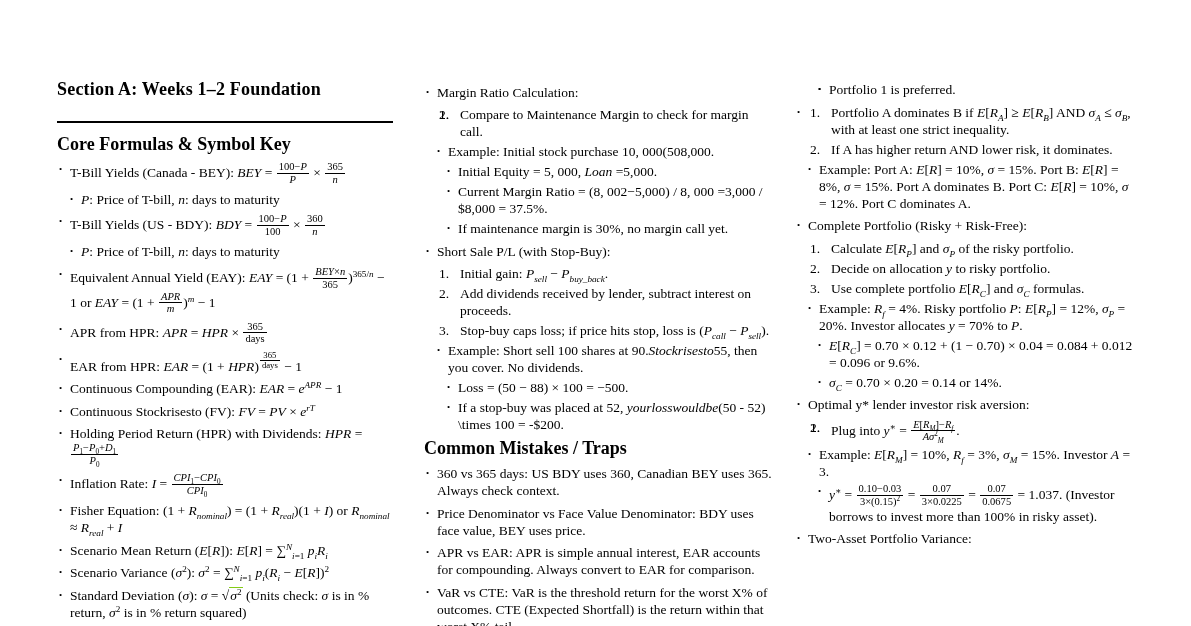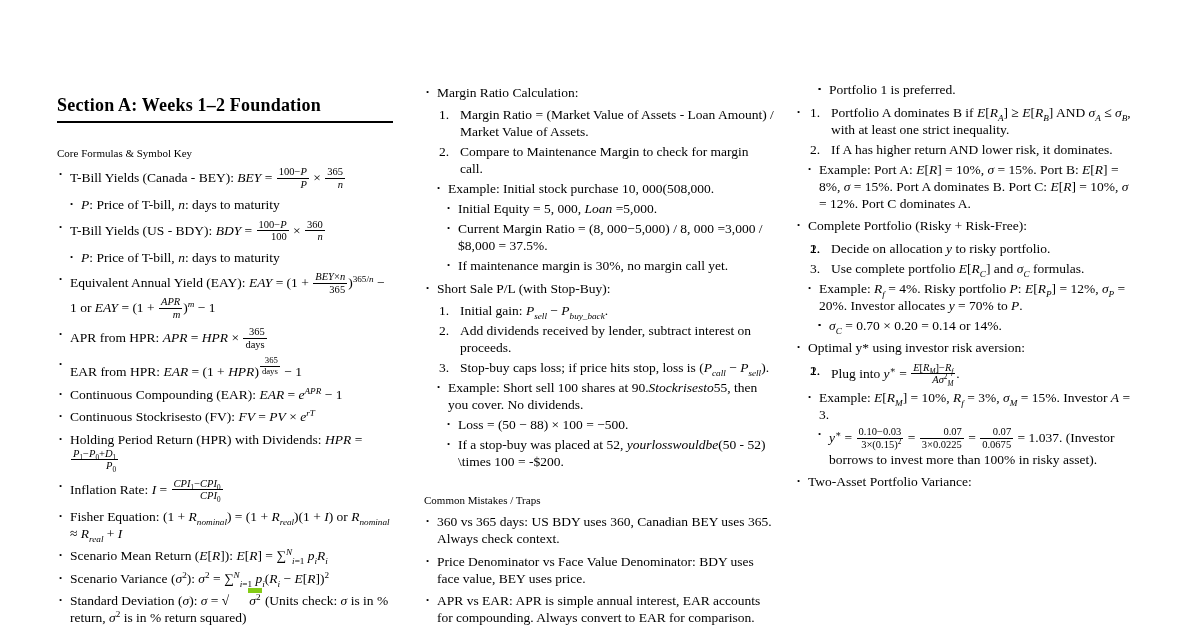--- a/index.html
+++ b/index.html
@@ -2,41 +2,41 @@
 <html><head>
 <meta charset="utf-8">
 <style>
   html,body{margin:0;padding:0;background:#ffffff;}
   .page{position:relative;width:1191px;height:626px;background:#ffffff;overflow:hidden;
         font-family:"Liberation Serif","DejaVu Serif",serif;font-size:13.5px;line-height:1.26;color:#000;}
   .col{position:absolute;top:78px;}
   #col-left{left:57px;width:336px;}
   #col-mid{left:424px;width:350px;}
   #col-right{left:795px;width:342px;}
-  .h1{font-size:18px;font-weight:bold;border-bottom:2px solid #000;padding-bottom:4px;margin:16px 0 10px 0;letter-spacing:.2px;}
-  .h2{font-size:11px;font-weight:normal;margin:24px 0 4px 0;}
+  .h1{font-size:18px;font-weight:bold;border-bottom:2px solid #000;padding-bottom:20px;margin:0 0 10px 0;letter-spacing:.2px;}
+  .h2{font-size:18px;font-weight:bold;margin:4px 0 4px 0;}
   .li{position:relative;}
   .lv1{padding-left:13px;margin:5.5px 0;}
   .lv2{padding-left:24px;margin:3px 0;}
   .lv3{padding-left:34px;margin:3px 0;}
   .n1{padding-left:36px;margin:3px 0;}
   .bmk{position:absolute;font-size:9px;top:3px;}
   .lv1>.bmk{left:2px;}
   .lv2>.bmk{left:13px;}
   .lv3>.bmk{left:23px;}
   .nmk{position:absolute;left:15px;top:0;}
   .b{font-weight:normal;}
   .m{font-style:italic;}
   .mr{font-style:normal;}
   sup,sub{font-size:0.68em;line-height:0;}
-  .frac{display:inline-block;vertical-align:-0.55em;text-align:right;font-size:0.78em;line-height:1.12;padding:0 1px;}
+  .frac{display:inline-block;vertical-align:-0.55em;text-align:center;font-size:0.78em;line-height:1.12;padding:0 1px;}
   .frac>.fn{display:block;padding:0 2px;}
   .frac>.fd{display:block;border-top:1px solid #000;padding:0 2px;}
   sup .frac{font-size:0.95em;vertical-align:-0.35em;}
-  .sqb{border-top:5px solid #84cc16;padding:0 1px;margin-left:19px;}
+  .sqb{border-top:1px solid #84cc16;padding:0 1px;}
 </style>
 </head>
 <body>
 
 <div class="page">
   <div class="col" id="col-left">
       <div class="h1">Section A: Weeks 1–2 Foundation</div>
       <div class="h2">Core Formulas &amp; Symbol Key</div>
       <div class="li lv1"><span class="bmk">•</span><span class="ct"><span class="b">T-Bill Yields (Canada - BEY): </span><span class="m">BEY</span><span class="mr"> = </span><span class="frac"><span class="fn">100−<span class="m">P</span></span><span class="fd"><span class="m">P</span></span></span><span class="mr"> × </span><span class="frac"><span class="fn">365</span><span class="fd"><span class="m">n</span></span></span></span></div>
       <div class="li lv2"><span class="bmk">•</span><span class="ct"><span class="m">P</span>: Price of T-bill, <span class="m">n</span>: days to maturity</span></div>
@@ -50,25 +50,25 @@
       <div class="li lv1"><span class="bmk">•</span><span class="ct"><span class="b">Holding Period Return (HPR) with Dividends: </span><span class="m">HPR</span><span class="mr"> = </span><span class="frac"><span class="fn"><span class="m">P</span><sub>1</sub>−<span class="m">P</span><sub>0</sub>+<span class="m">D</span><sub>1</sub></span><span class="fd"><span class="m">P</span><sub>0</sub></span></span></span></div>
       <div class="li lv1"><span class="bmk">•</span><span class="ct"><span class="b">Inflation Rate: </span><span class="m">I</span><span class="mr"> = </span><span class="frac"><span class="fn"><span class="m">CPI</span><sub>1</sub>−<span class="m">CPI</span><sub>0</sub></span><span class="fd"><span class="m">CPI</span><sub>0</sub></span></span></span></div>
       <div class="li lv1"><span class="bmk">•</span><span class="ct"><span class="b">Fisher Equation: </span><span class="mr">(1 + </span><span class="m">R</span><sub><span class="m">nominal</span></sub><span class="mr">) = (1 + </span><span class="m">R</span><sub><span class="m">real</span></sub><span class="mr">)(1 + </span><span class="m">I</span><span class="mr">) or </span><span class="m">R</span><sub><span class="m">nominal</span></sub><span class="mr"> ≈ </span><span class="m">R</span><sub><span class="m">real</span></sub><span class="mr"> + </span><span class="m">I</span></span></div>
       <div class="li lv1"><span class="bmk">•</span><span class="ct"><span class="b">Scenario Mean Return (</span><span class="m">E</span>[<span class="m">R</span>]<span class="b">): </span><span class="m">E</span>[<span class="m">R</span><span class="mr">] = ∑</span><sup><span class="m">N</span></sup><sub><span class="m">i</span>=1</sub><span class="mr"> </span><span class="m">p</span><sub><span class="m">i</span></sub><span class="m">R</span><sub><span class="m">i</span></sub></span></div>
       <div class="li lv1"><span class="bmk">•</span><span class="ct"><span class="b">Scenario Variance (</span><span class="m">σ</span><sup>2</sup><span class="b">): </span><span class="m">σ</span><sup>2</sup><span class="mr"> = ∑</span><sup><span class="m">N</span></sup><sub><span class="m">i</span>=1</sub><span class="mr"> </span><span class="m">p</span><sub><span class="m">i</span></sub><span class="mr">(</span><span class="m">R</span><sub><span class="m">i</span></sub><span class="mr"> − </span><span class="m">E</span>[<span class="m">R</span><span class="mr">])</span><sup>2</sup></span></div>
       <div class="li lv1"><span class="bmk">•</span><span class="ct"><span class="b">Standard Deviation (</span><span class="m">σ</span><span class="b">): </span><span class="m">σ</span><span class="mr"> = √</span><span class="sqb"><span class="m">σ</span><sup>2</sup></span> (Units check: <span class="m">σ</span> is in % return, <span class="m">σ</span><sup>2</sup> is in % return squared)</span></div>
       <div class="li lv1"><span class="bmk">•</span><span class="ct"><span class="b">Levered Return: </span><span class="m">R</span><sub><span class="m">L</span></sub><span class="mr"> = </span><span class="frac"><span class="fn">(<span class="m">P</span><sub>1</sub>−<span class="m">P</span><sub>0</sub>)+(<span class="m">D</span><sub>1</sub>)−Interest on Margin</span><span class="fd"><span class="m">P</span><sub>0</sub>×Equity Fraction</span></span></span></div>
     </div>
   <div class="col" id="col-mid">
       <div class="li lv1"><span class="bmk">•</span><span class="ct"><span class="b">Margin Ratio Calculation:</span></span></div>
-      <div class="li n1"><span class="nmk">1.</span><span class="ct">Margin Ratio = (Market Value of Assets - Loan Amount) / Market Value of Assets.</span></div>
+      <div class="li n1"><span class="nmk">1.</span></div>
       <div class="li n1"><span class="nmk">2.</span><span class="ct">Compare to Maintenance Margin to check for margin call.</span></div>
       <div class="li lv2"><span class="bmk">•</span><span class="ct"><span class="b">Example: </span>Initial stock purchase <span class="mr">10, 000(</span>508,000.</span></div>
       <div class="li lv3"><span class="bmk">•</span><span class="ct">Initial Equity = <span class="mr">5, 000, </span><span class="m">Loan</span><span class="mr"> =</span>5,000.</span></div>
-      <div class="li lv3"><span class="bmk">•</span><span class="ct">Current Margin Ratio = <span class="mr">(8, 000−</span>5,000) / <span class="mr">8, 000 =</span>3,000 / $8,000 = 37.5%.</span></div>
+      <div class="li lv3"><span class="bmk">•</span><span class="ct">Current Margin Ratio = <span class="mr">(8, 002−</span>5,000) / <span class="mr">8, 000 =</span>3,000 / $8,000 = 37.5%.</span></div>
       <div class="li lv3"><span class="bmk">•</span><span class="ct">If maintenance margin is 30%, no margin call yet.</span></div>
       <div class="li lv1"><span class="bmk">•</span><span class="ct"><span class="b">Short Sale P/L (with Stop-Buy):</span></span></div>
       <div class="li n1"><span class="nmk">1.</span><span class="ct">Initial gain: <span class="m">P</span><sub><span class="m">sell</span></sub><span class="mr"> − </span><span class="m">P</span><sub><span class="m">buy_back</span></sub>.</span></div>
       <div class="li n1"><span class="nmk">2.</span><span class="ct">Add dividends received by lender, subtract interest on proceeds.</span></div>
       <div class="li n1"><span class="nmk">3.</span><span class="ct">Stop-buy caps loss; if price hits stop, loss is <span class="mr">(</span><span class="m">P</span><sub><span class="m">call</span></sub><span class="mr"> − </span><span class="m">P</span><sub><span class="m">sell</span></sub><span class="mr">)</span>.</span></div>
       <div class="li lv2"><span class="bmk">•</span><span class="ct"><span class="b">Example: </span>Short sell 100 shares at <span class="mr">90.</span><span class="m">Stockrisesto</span>55, then you cover. No dividends.</span></div>
       <div class="li lv3"><span class="bmk">•</span><span class="ct">Loss = <span class="mr">(50 − 88) × 100 = −500</span>.</span></div>
       <div class="li lv3"><span class="bmk">•</span><span class="ct">If a stop-buy was placed at <span class="mr">52</span>, <span class="m">yourlosswouldbe</span>(50 - 52) \times 100 = -$200.</span></div>
       <div class="h2">Common Mistakes / Traps</div>
       <div class="li lv1"><span class="bmk">•</span><span class="ct"><span class="b">360 vs 365 days: </span>US BDY uses 360, Canadian BEY uses 365. Always check context.</span></div>
@@ -77,26 +77,26 @@
       <div class="li lv1"><span class="bmk">•</span><span class="ct"><span class="b">VaR vs CTE: </span>VaR is the threshold return for the worst X% of outcomes. CTE (Expected Shortfall) is the  return within that worst X% tail.</span></div>
     </div>
   <div class="col" id="col-right">
       <div class="li lv3"><span class="bmk">•</span></div>
       <div class="li lv3"><span class="bmk">•</span><span class="ct">Portfolio 1 is preferred.</span></div>
       <div class="li lv1"><span class="bmk">•</span></div>
       <div class="li n1"><span class="nmk">1.</span><span class="ct">Portfolio A dominates B if <span class="m">E</span>[<span class="m">R</span><sub><span class="m">A</span></sub><span class="mr">] ≥ </span><span class="m">E</span>[<span class="m">R</span><sub><span class="m">B</span></sub><span class="mr">]</span> AND <span class="m">σ</span><sub><span class="m">A</span></sub><span class="mr"> ≤ </span><span class="m">σ</span><sub><span class="m">B</span></sub>, with at least one strict inequality.</span></div>
       <div class="li n1"><span class="nmk">2.</span><span class="ct">If A has higher return AND lower risk, it dominates.</span></div>
       <div class="li lv2"><span class="bmk">•</span><span class="ct"><span class="b">Example: </span>Port A: <span class="m">E</span>[<span class="m">R</span><span class="mr">] = 10%, </span><span class="m">σ</span><span class="mr"> = 15%</span>. Port B: <span class="m">E</span>[<span class="m">R</span><span class="mr">] = 8%, </span><span class="m">σ</span><span class="mr"> = 15%</span>. Port A dominates B. Port C: <span class="m">E</span>[<span class="m">R</span><span class="mr">] = 10%, </span><span class="m">σ</span><span class="mr"> = 12%</span>. Port C dominates A.</span></div>
       <div class="li lv1"><span class="bmk">•</span><span class="ct"><span class="b">Complete Portfolio (Risky + Risk-Free):</span></span></div>
-      <div class="li n1"><span class="nmk">1.</span></div>
+      <div class="li n1"><span class="nmk">1.</span><span class="ct">Calculate <span class="m">E</span>[<span class="m">R</span><sub><span class="m">P</span></sub><span class="mr">]</span> and <span class="m">σ</span><sub><span class="m">P</span></sub> of the risky portfolio.</span></div>
       <div class="li n1"><span class="nmk">2.</span><span class="ct">Decide on allocation <span class="m">y</span> to risky portfolio.</span></div>
       <div class="li n1"><span class="nmk">3.</span><span class="ct">Use complete portfolio <span class="m">E</span>[<span class="m">R</span><sub><span class="m">C</span></sub><span class="mr">]</span> and <span class="m">σ</span><sub><span class="m">C</span></sub> formulas.</span></div>
       <div class="li lv2"><span class="bmk">•</span><span class="ct"><span class="b">Example: </span><span class="m">R</span><sub><span class="m">f</span></sub><span class="mr"> = 4%</span>. Risky portfolio <span class="m">P</span>: <span class="m">E</span>[<span class="m">R</span><sub><span class="m">P</span></sub><span class="mr">] = 12%, </span><span class="m">σ</span><sub><span class="m">P</span></sub><span class="mr"> = 20%</span>. Investor allocates <span class="m">y</span><span class="mr"> = 70%</span> to <span class="m">P</span>.</span></div>
-      <div class="li lv3"><span class="bmk">•</span></div>
+      <div class="li lv3"><span class="bmk">•</span><span class="ct"><span class="m">E</span>[<span class="m">R</span><sub><span class="m">C</span></sub><span class="mr">] = 0.70 × 0.12 + (1 − 0.70) × 0.04 = 0.084 + 0.012 = 0.096</span> or 9.6%.</span></div>
       <div class="li lv3"><span class="bmk">•</span><span class="ct"><span class="m">σ</span><sub><span class="m">C</span></sub><span class="mr"> = 0.70 × 0.20 = 0.14</span> or 14%.</span></div>
-      <div class="li lv1"><span class="bmk">•</span><span class="ct"><span class="b">Optimal y* using investor risk aversion:</span></span></div>
+      <div class="li lv1"><span class="bmk">•</span><span class="ct"><span class="b">Optimal y* lender investor risk aversion:</span></span></div>
       <div class="li n1"><span class="nmk">1.</span></div>
       <div class="li n1"><span class="nmk">2.</span><span class="ct">Plug into <span class="m">y</span><sup>∗</sup><span class="mr"> = </span><span class="frac"><span class="fn"><span class="m">E</span>[<span class="m">R</span><sub><span class="m">M</span></sub>]−<span class="m">R</span><sub><span class="m">f</span></sub></span><span class="fd"><span class="m">Aσ</span><sup>2</sup><sub><span class="m">M</span></sub></span></span>.</span></div>
       <div class="li lv2"><span class="bmk">•</span><span class="ct"><span class="b">Example: </span><span class="m">E</span>[<span class="m">R</span><sub><span class="m">M</span></sub><span class="mr">] = 10%, </span><span class="m">R</span><sub><span class="m">f</span></sub><span class="mr"> = 3%, </span><span class="m">σ</span><sub><span class="m">M</span></sub><span class="mr"> = 15%</span>. Investor <span class="m">A</span><span class="mr"> = 3</span>.</span></div>
       <div class="li lv3"><span class="bmk">•</span><span class="ct"><span class="m">y</span><sup>∗</sup><span class="mr"> = </span><span class="frac"><span class="fn">0.10−0.03</span><span class="fd">3×(0.15)<sup>2</sup></span></span><span class="mr"> = </span><span class="frac"><span class="fn">0.07</span><span class="fd">3×0.0225</span></span><span class="mr"> = </span><span class="frac"><span class="fn">0.07</span><span class="fd">0.0675</span></span><span class="mr"> = 1.037</span>. (Investor borrows to invest more than 100% in risky asset).</span></div>
       <div class="li lv1"><span class="bmk">•</span><span class="ct"><span class="b">Two-Asset Portfolio Variance:</span></span></div>
     </div>
 </div>
 
 </body></html>

